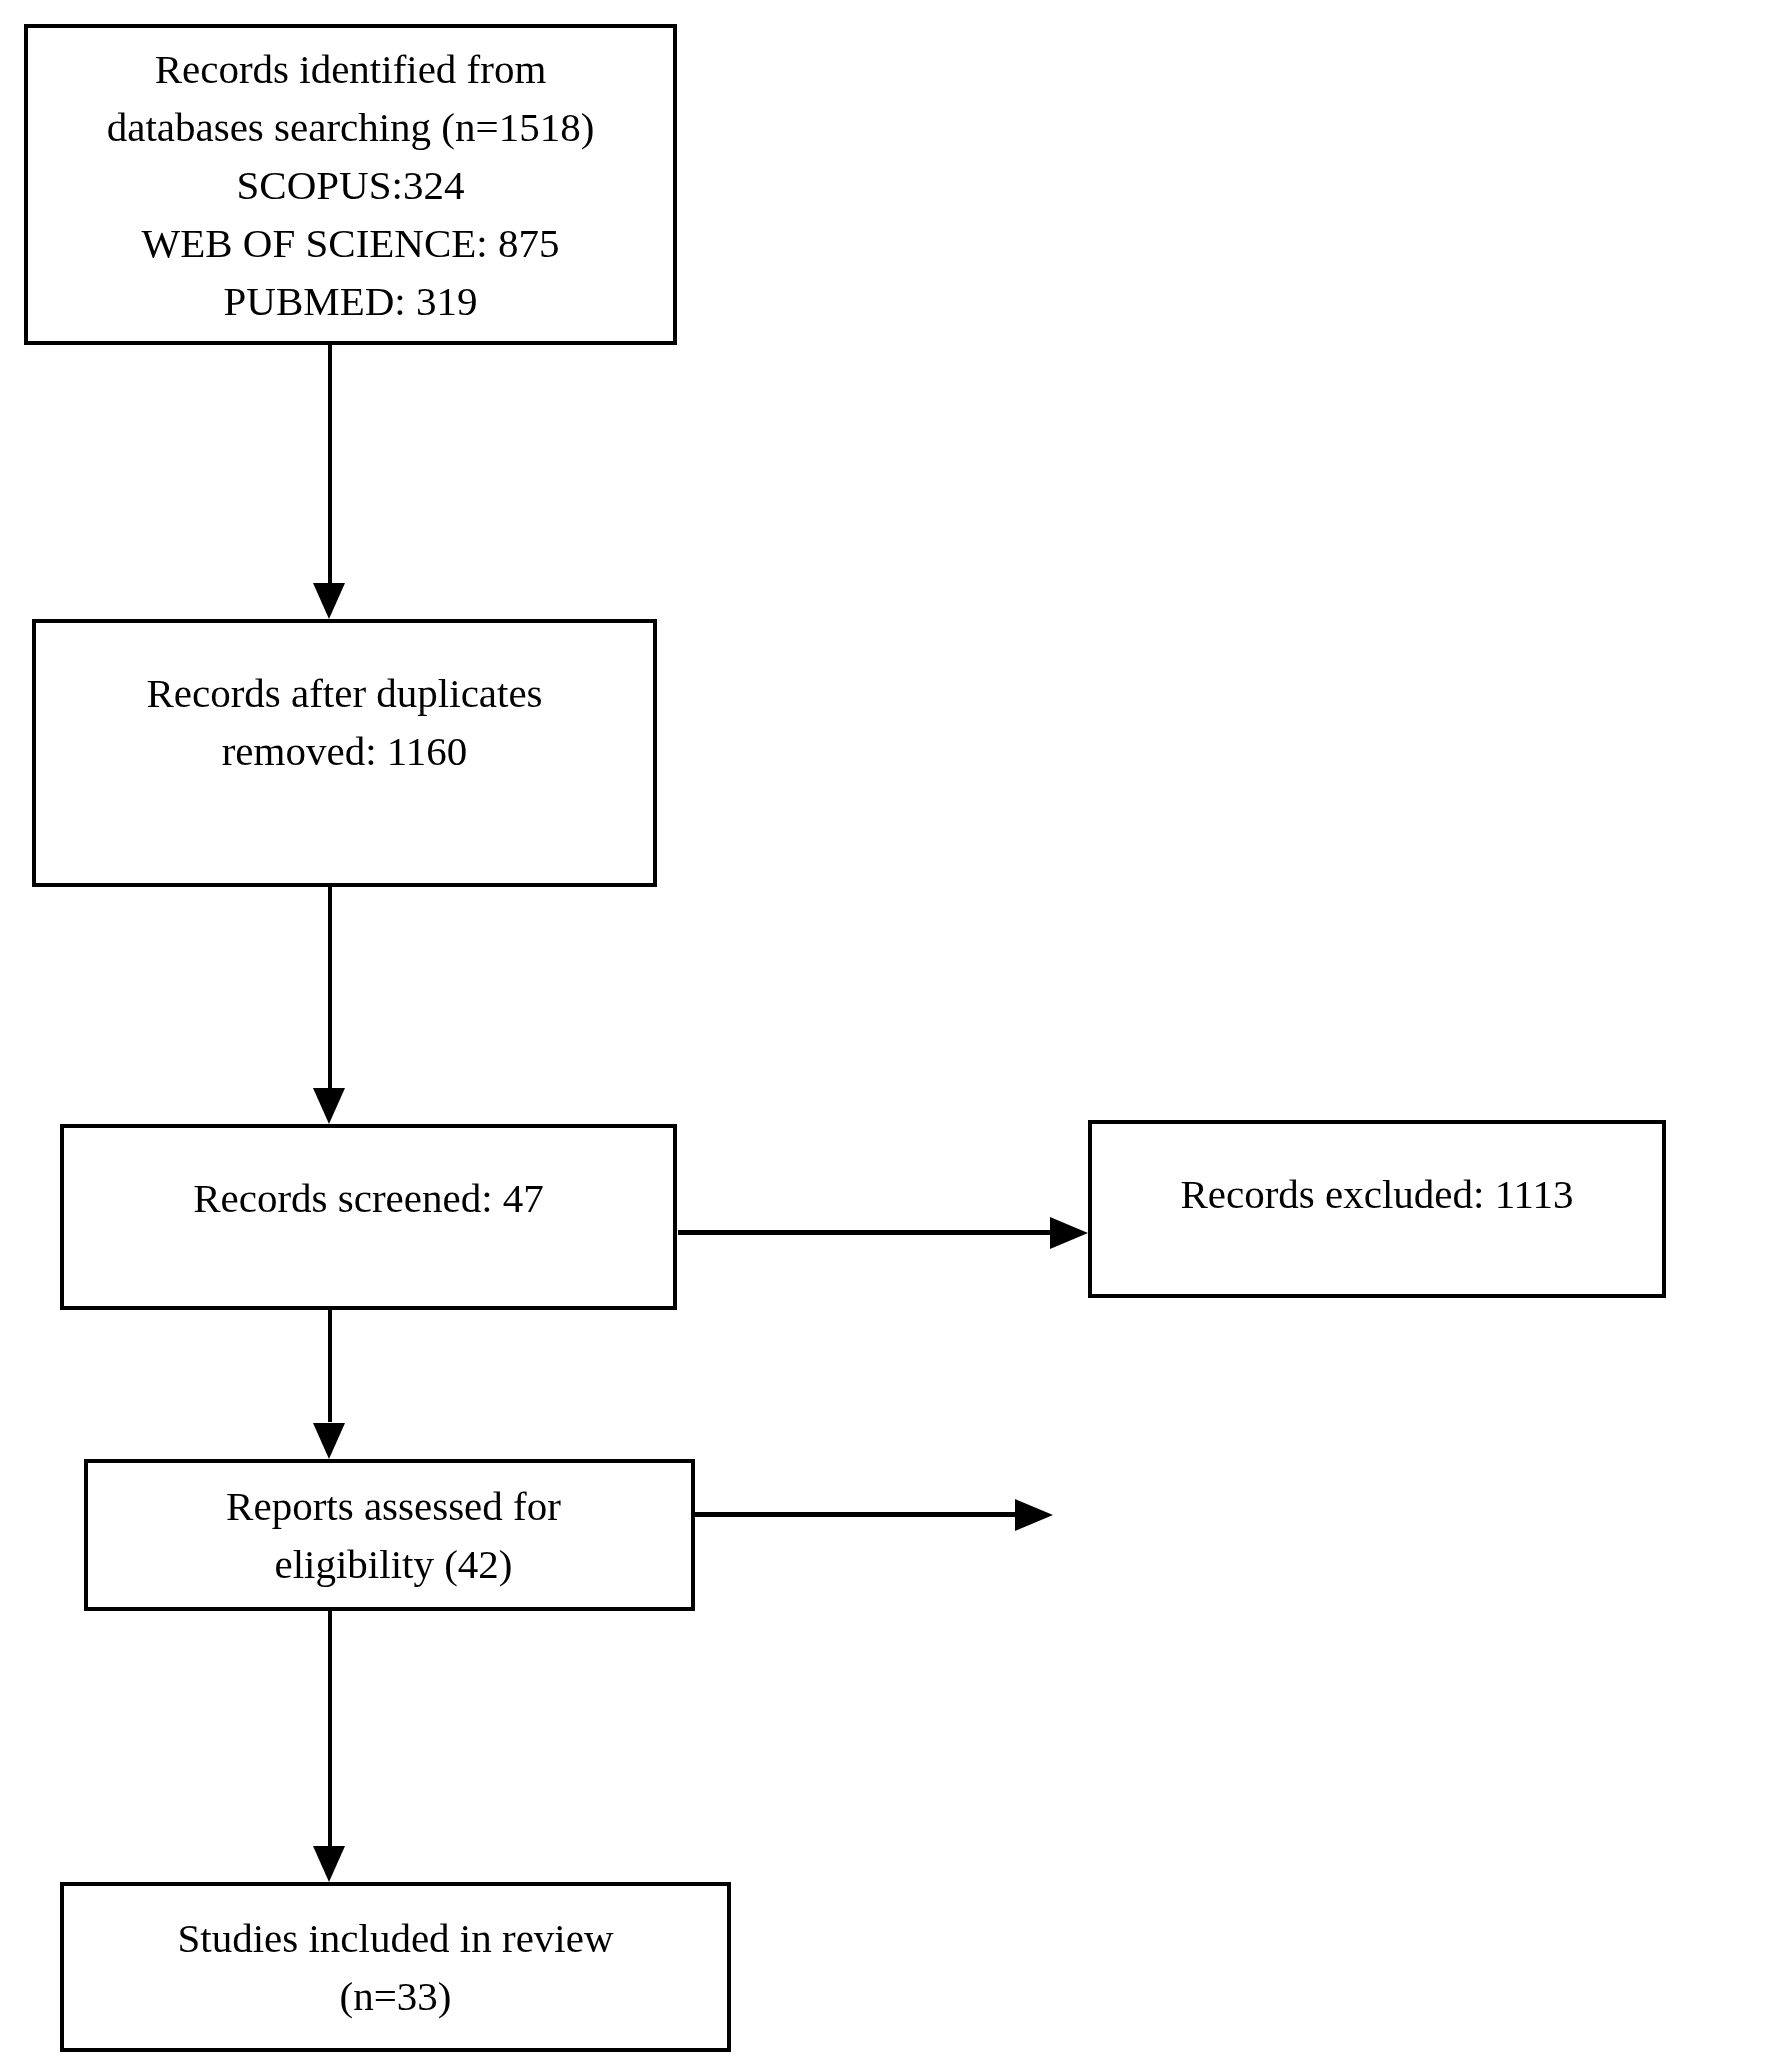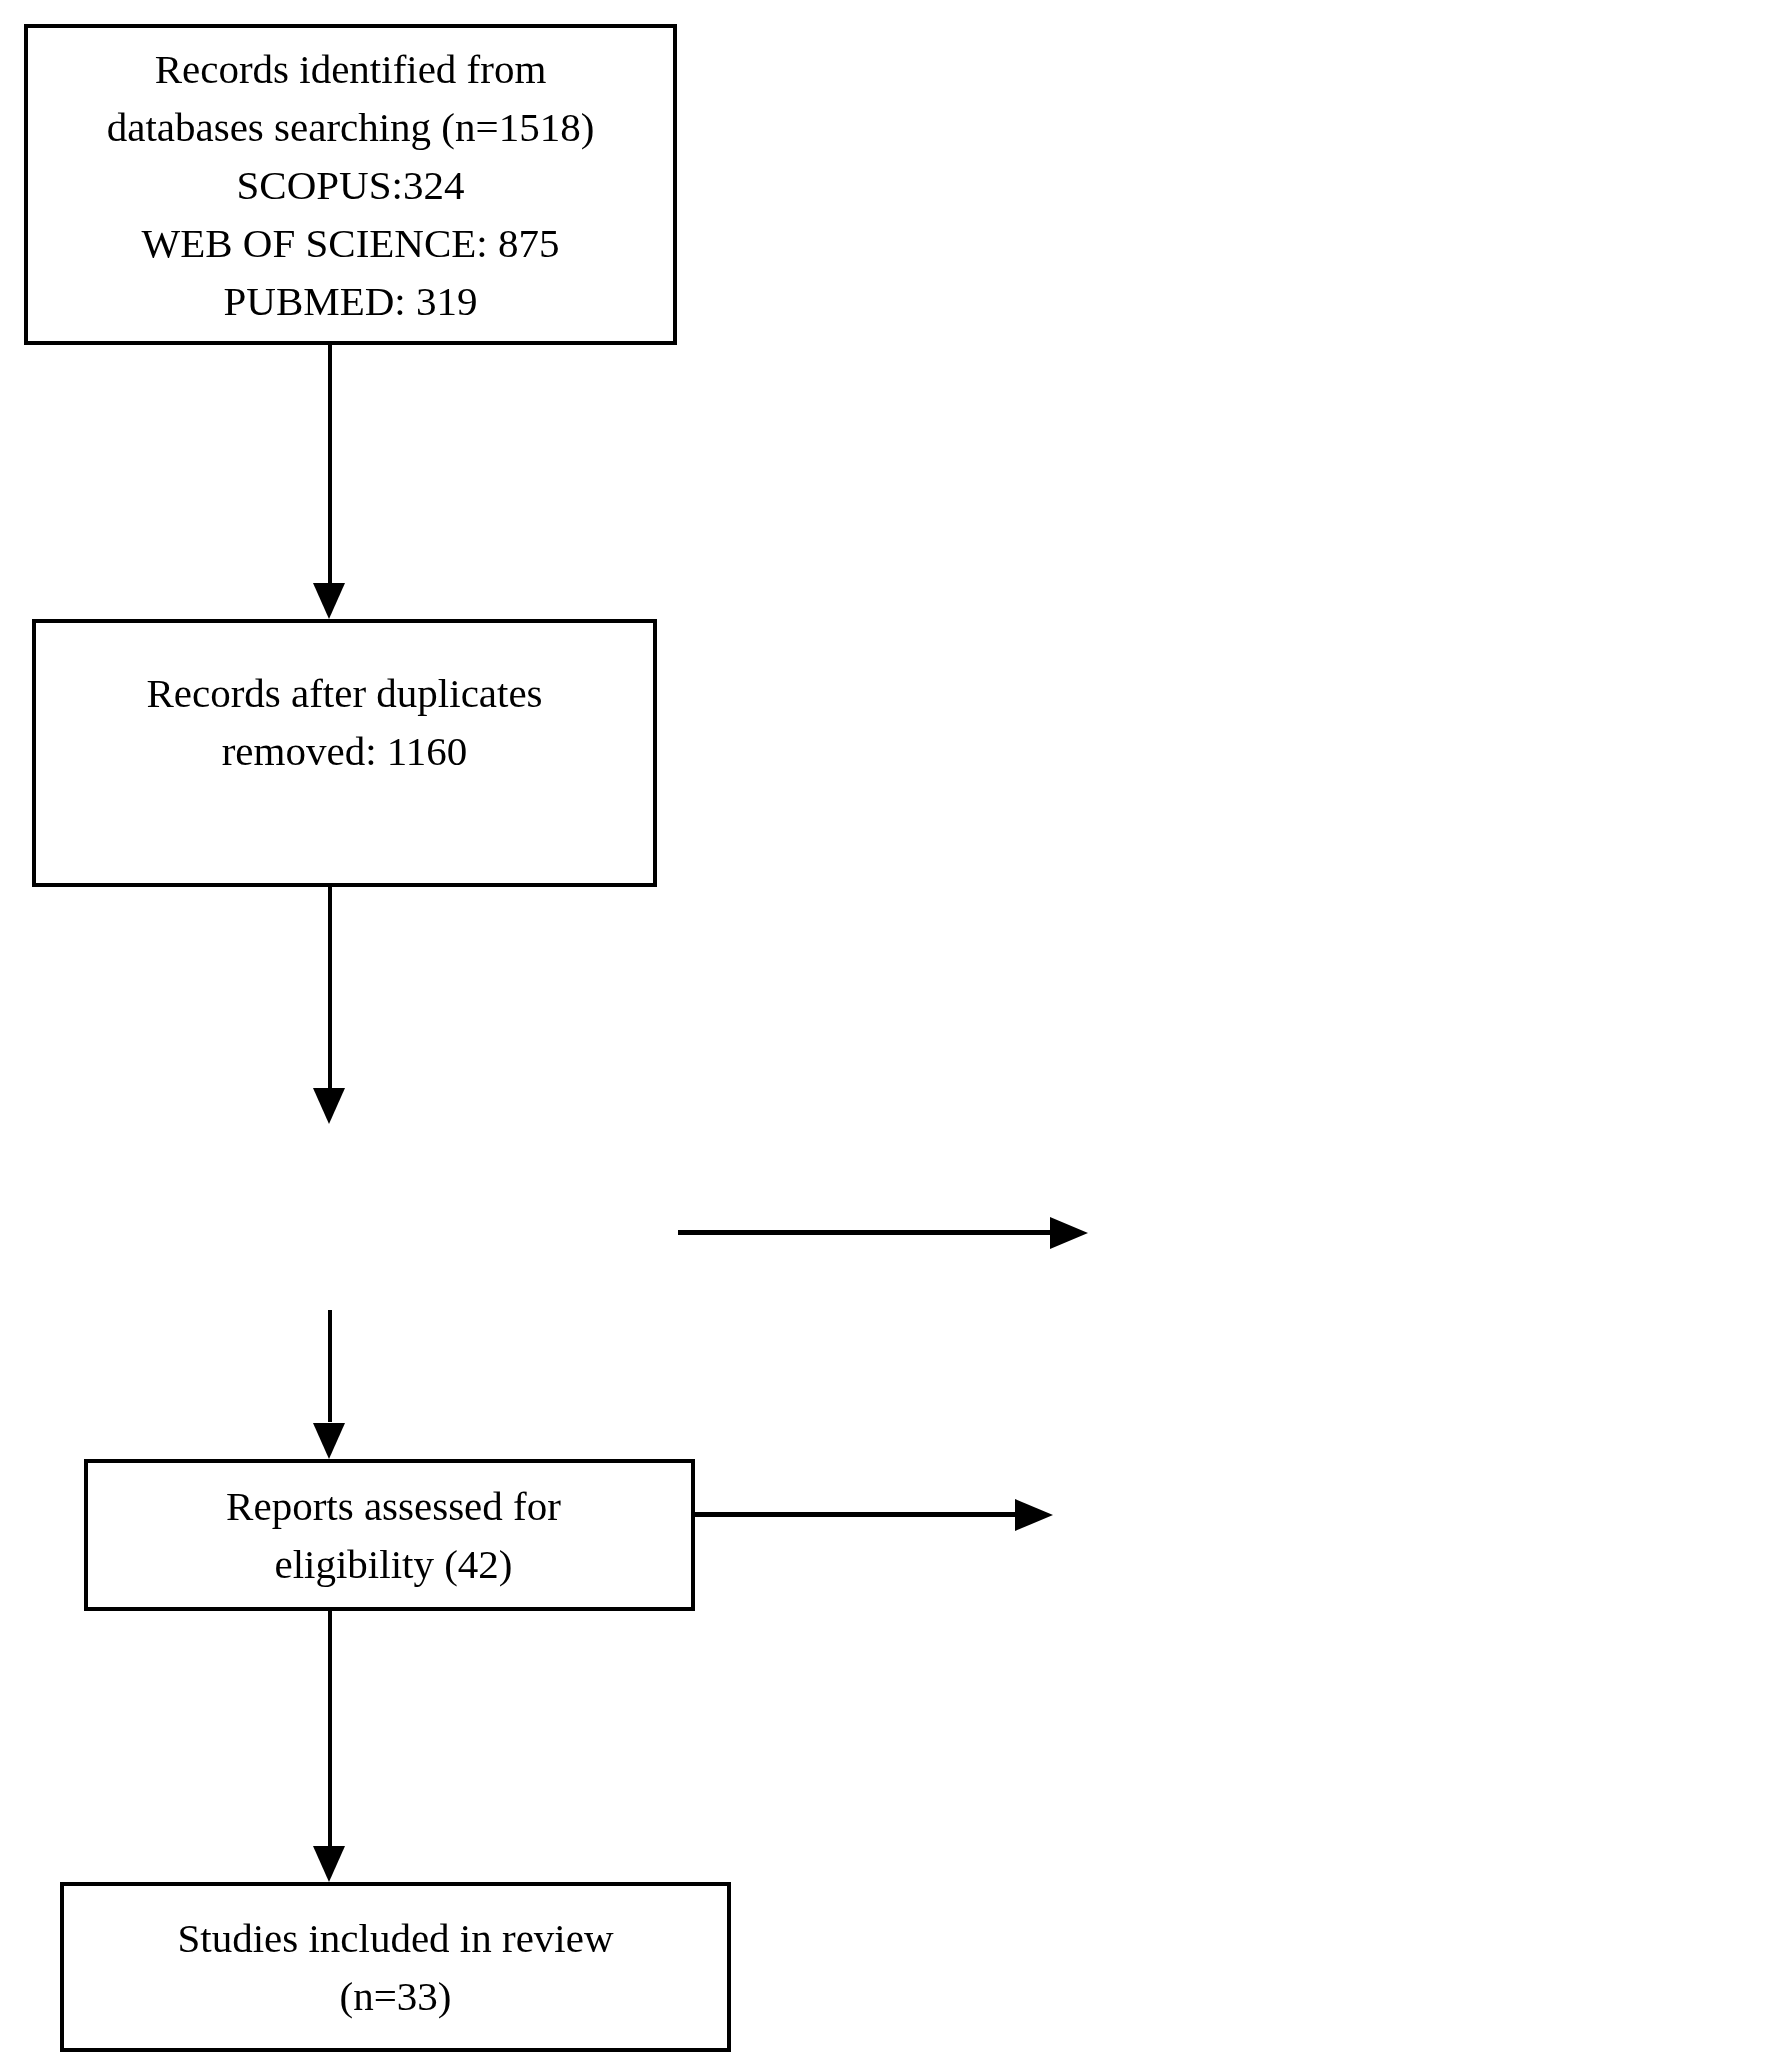--- a/index.html
+++ b/index.html
@@ -101,21 +101,27 @@
 SCOPUS:324
 WEB OF SCIENCE: 875
 PUBMED: 319</div>
   </div>
 
   <div class="box v-top" id="box-duplicates">
     <div class="box-text">Records after duplicates
 removed: 1160</div>
   </div>
 
+  <div class="box v-top" id="box-screened">
+    <div class="box-text">Records screened: 47</div>
+  </div>
 
+  <div class="box v-top" id="box-excluded1">
+    <div class="box-text">Records excluded: 1113</div>
+  </div>
 
   <div class="box v-center" id="box-eligibility">
     <div class="box-text">Reports assessed for
 eligibility (42)</div>
   </div>
 
 
   <div class="box v-center" id="box-included">
     <div class="box-text">Studies included in review
 (n=33)</div>

